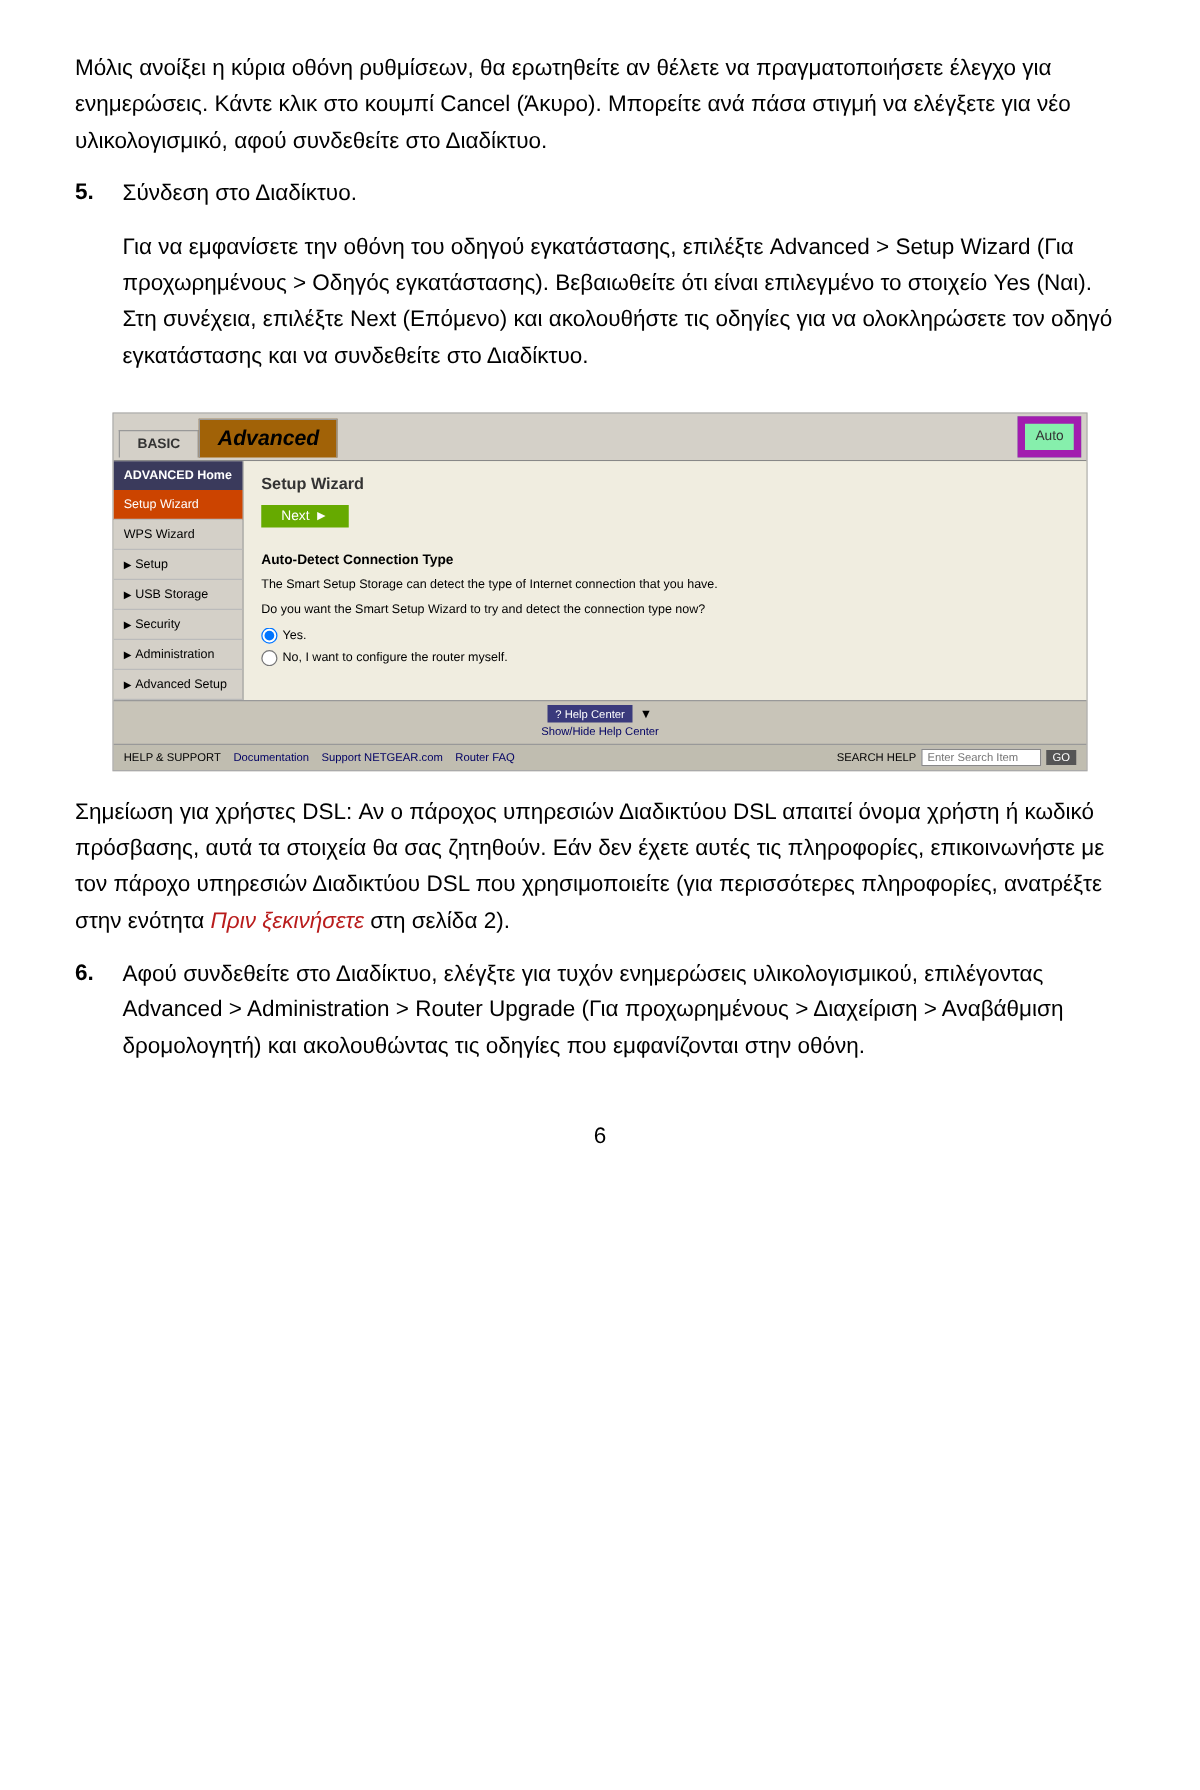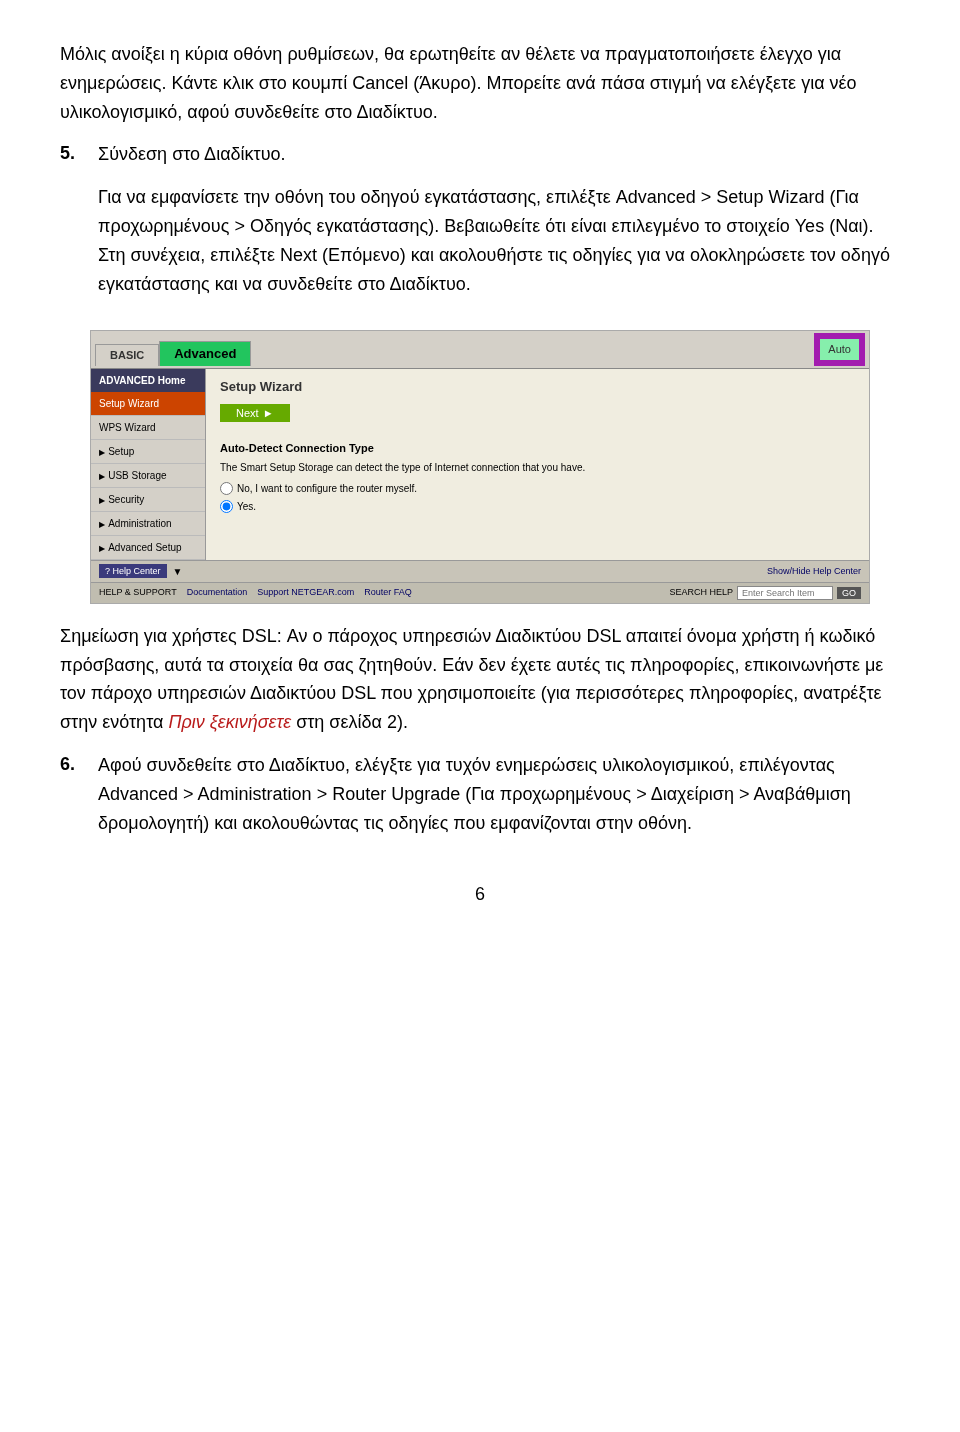--- a/index.html
+++ b/index.html
@@ -62,43 +62,44 @@
       background: #d4d0c8;
       color: #333;
       padding: 2px 14px;
       font-size: 11px;
       font-weight: bold;
       border: 1px solid #999;
       border-bottom: none;
       cursor: pointer;
     }
     .router-tab-advanced {
-      background: #22c55e;
+      background: #a16207;
       color: #000;
       padding: 2px 14px;
-      font-size: 13px;
+      font-size: 17px;
       font-weight: bold;
       border: 1px solid #999;
       border-bottom: none;
       cursor: pointer;
+      font-style: italic;
     }
     .router-tab-auto {
       margin-left: auto;
       background: #86efac;
       color: #333;
       font-size: 11px;
       padding: 2px 8px;
       border: 6px solid #a21caf;
     }
     .router-body {
       display: flex;
       background: #e8e4d0;
     }
     .router-sidebar {
-      width: 115px;
+      width: 104px;
       background: #d4d0c8;
       border-right: 1px solid #999;
       font-size: 10px;
     }
     .router-sidebar-header {
       background: #3a3a5c;
       color: #fff;
       padding: 4px 8px;
       font-size: 10px;
       font-weight: bold;
@@ -158,20 +159,21 @@
       font-size: 10px;
       margin-bottom: 3px;
     }
     .router-footer {
       background: #c8c4b8;
       border-top: 1px solid #999;
       padding: 3px 8px;
       display: flex;
       align-items: center;
       justify-content: space-between;
+      flex-direction: column;
     }
     .router-footer-left {
       display: flex;
       align-items: center;
       gap: 6px;
       font-size: 10px;
     }
     .router-help-btn {
       background: #3a3a7c;
       color: #fff;
@@ -267,27 +269,28 @@
       <div class="router-main">
         <div class="router-main-title">Setup Wizard</div>
         <div style="display:flex; margin-bottom:8px;">
           <button class="router-next-btn">
             <span>Next</span>
             <span>►</span>
           </button>
         </div>
         <div class="router-section-title">Auto-Detect Connection Type</div>
         <div class="router-desc">The Smart Setup Storage can detect the type of Internet connection that you have.</div>
+        <div class="router-desc">Do you want the Smart Setup Wizard to try and detect the connection type now?</div>
+        <div class="router-radio-row">
+          <input type="radio" name="detect" checked="" style="">
+          <span>Yes.</span>
+        </div>
         <div class="router-radio-row">
           <input type="radio" name="detect" style="">
           <span>No, I want to configure the router myself.</span>
-        </div>
-        <div class="router-radio-row">
-          <input type="radio" name="detect" checked="" style="">
-          <span>Yes.</span>
         </div>
       </div>
     </div>
 
     <div class="router-footer">
       <div class="router-footer-left">
         <button class="router-help-btn">? Help Center</button>
         <span style="font-size:10px;">▼</span>
       </div>
       <a class="show-hide-link" href="#">Show/Hide Help Center</a>

